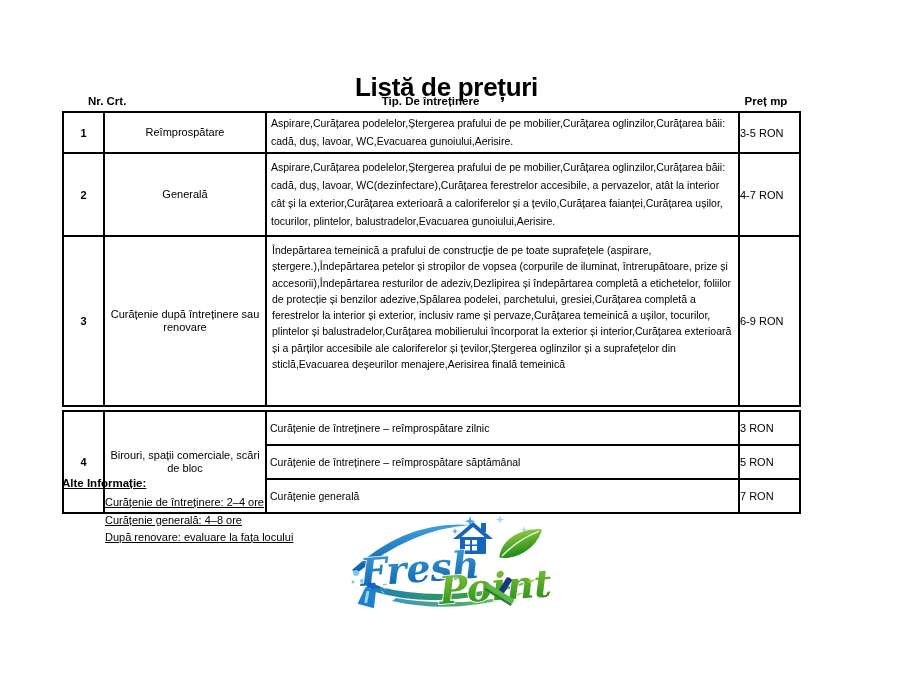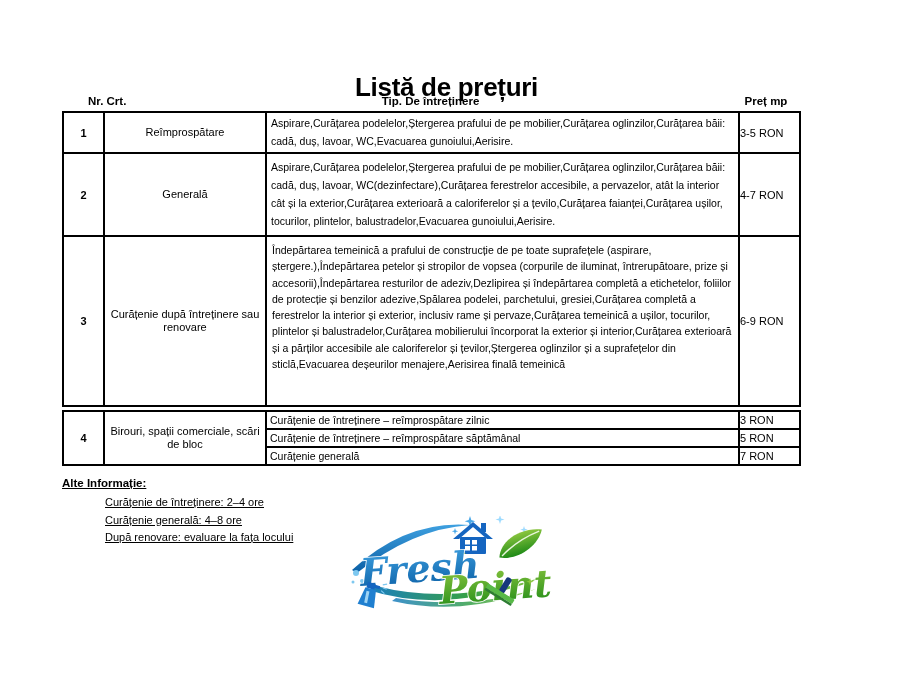--- a/index.html
+++ b/index.html
@@ -21,21 +21,21 @@
 
   table { position:absolute; left:62px; border-collapse:collapse; table-layout:fixed; }
   #main-table   { top:111px; }
   #office-table { top:410px; }
   td { border:2px solid #000; padding:0; font-size:11px; vertical-align:middle; overflow:hidden; }
   .c-nr    { text-align:center; font-weight:bold; }
   .c-name  { text-align:center; line-height:13.5px; padding:0 4px; }
   .c-desc  { font-size:10.5px; line-height:18px; padding:1px 4px 2px 4px; }
   tr.r3 .c-desc { line-height:16.3px; padding:5px 5px 0 5px; vertical-align:top; }
   .c-price { }
-  #office-table .c-sub   { font-size:10.5px; line-height:15px; padding:0 3px; }
+  #office-table .c-sub   { font-size:10.5px; line-height:15px; padding:8px 3px; }
   #office-table td       { height:16px; }
 
   .info { position:absolute; left:62px; top:477px; width:810px;text-decoration:underline; }
   .info-heading { font-weight:bold; font-size:11.5px; margin:0 0 5px 0; }
   .info-line { margin-left:43px; font-size:11px; line-height:17.6px; }
 
   .logo { position:absolute; left:348px; top:516px; width:214px; height:102px; }
   .logo svg { display:block; }
   .logo text {
     font-family:"DejaVu Serif", serif; font-style:italic; font-weight:bold;

